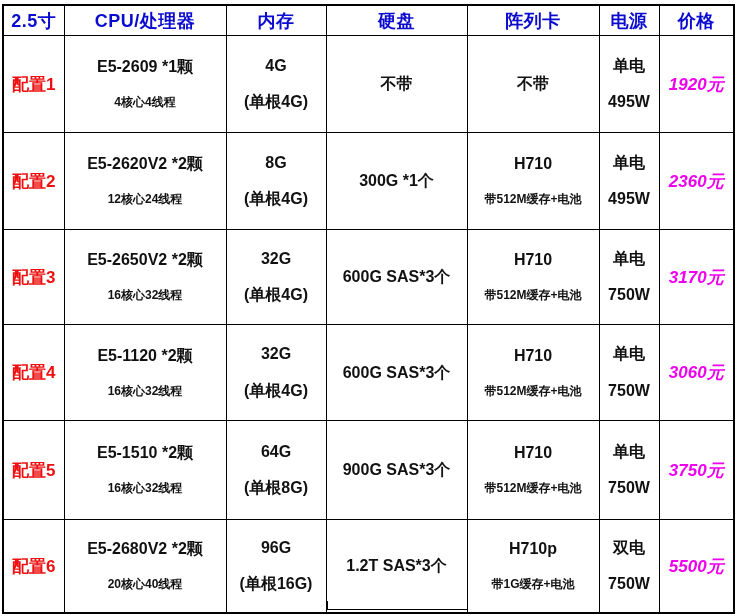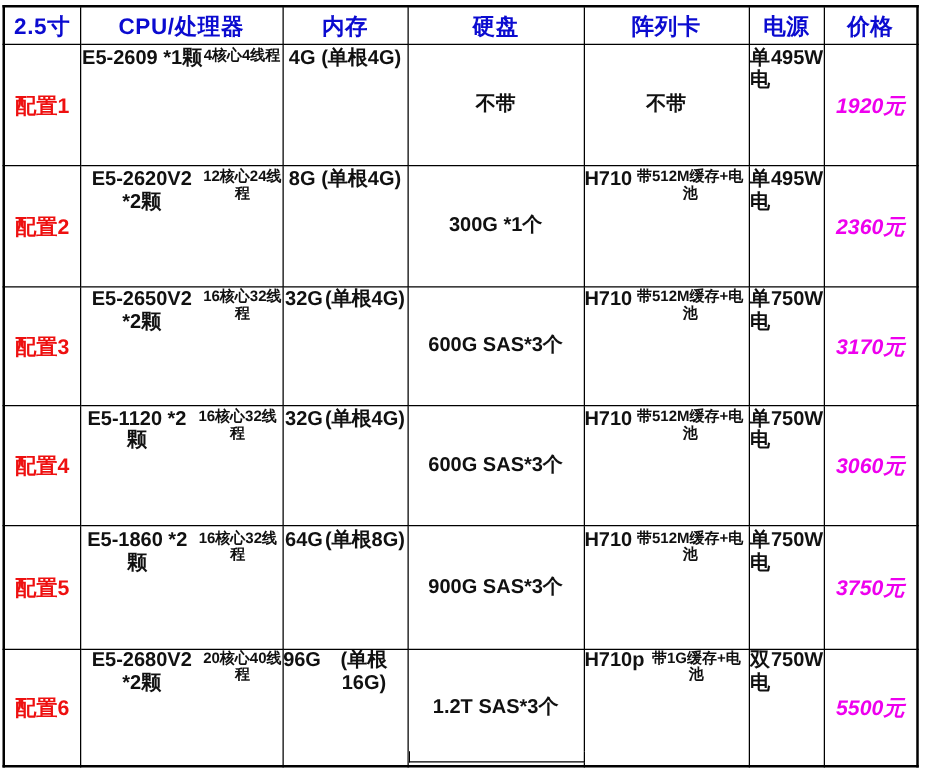--- a/index.html
+++ b/index.html
@@ -32,21 +32,21 @@
     overflow: hidden;
   }
   .cfg-table th {
     height: 29px;
     font-size: 18px;
     color: var(--c-header, #0b0bd0);
     letter-spacing: 0.5px;
   }
   .two {
     display: flex;
-    flex-direction: row;
+    flex-direction: column;
     justify-content: space-evenly;
     height: 92px;
   }
   .main { font-size: 16px; line-height: 1.1; }
   .sub  { font-size: 12px; line-height: 1.1; }
   td.cfg  { color: var(--c-config, #ee1010); font-size: 17px; }
   td.price { color: var(--c-price, #ee00ee); font-size: 17px; font-style: italic; }
   
   .hang {
     position: absolute;
@@ -207,21 +207,21 @@
             <div class="main">750W</div>
           </div>
         </td>
       <td class="price"><span>3060元</span></td>
     </tr>
 
     <tr style="height:99px">
       <td class="cfg"><span>配置5</span></td>
       <td>
           <div class="two">
-            <div class="main">E5-1860 *2颗</div>
+            <div class="main">E5-1510 *2颗</div>
             <div class="sub">16核心32线程</div>
           </div>
         </td>
       <td>
           <div class="two">
             <div class="main">64G</div>
             <div class="main">(单根8G)</div>
           </div>
         </td>
       <td>

